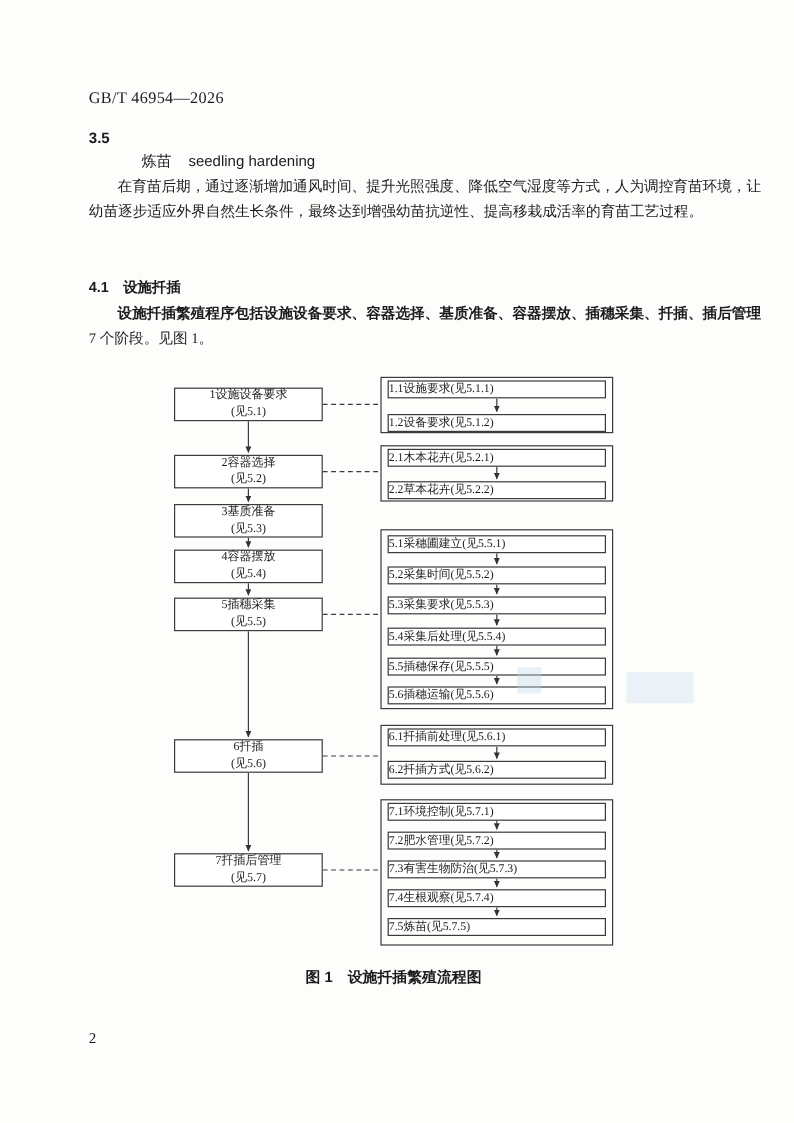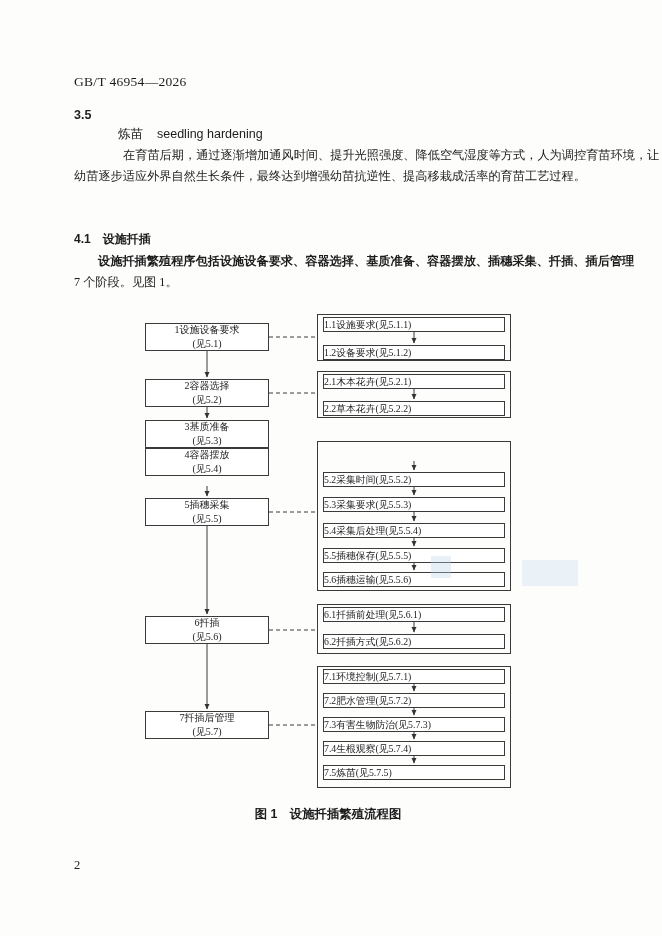--- a/index.html
+++ b/index.html
@@ -8,21 +8,21 @@
     position:relative;width:662px;height:936px;margin:0 auto;
     background:#fdfdfc;color:#1c1c1c;overflow:hidden;
     font-family:"Liberation Serif","DejaVu Serif",serif;
   }
   .t{position:absolute;white-space:nowrap;}
   .doc-code{left:74px;top:74px;font-size:13.5px;letter-spacing:.3px;}
   .clause-num{left:74px;top:108px;font-size:12.5px;font-weight:bold;font-family:"Liberation Sans","DejaVu Sans",sans-serif;}
   .term-line{left:100px;top:126px;font-size:12.5px;font-weight:normal;font-family:"Liberation Sans","DejaVu Sans",sans-serif;margin-left:18px;}
   .term-en{margin-left:14px;}
   .body-line{font-size:12.2px;}
-  .def1{left:98px;top:147px;margin-left:25px;}
+  .def1{left:98px;top:147px;}
   .def2{left:74px;top:168px;}
   .h4{left:74px;top:197px;font-size:12.6px;font-weight:bold;font-family:"Liberation Sans","DejaVu Sans",sans-serif;}
   .h41{left:74px;top:231px;font-size:12px;font-weight:bold;font-family:Liberation Sans, sans-serif;}
   .b41a{left:98px;top:253px;font-weight:bold;}
   .b41b{left:74px;top:274px;}
   .caption{left:140px;top:806px;width:376px;text-align:center;font-size:12.4px;font-weight:bold;font-family:"Liberation Sans","DejaVu Sans",sans-serif;white-space:nowrap;}
   .page-num{left:74px;top:858px;font-size:12.5px;}
 
   .box{
     position:absolute;border:1px solid #3a3a3a;background:#fff;
@@ -98,21 +98,21 @@
     <span>(见5.1)</span>
   </div>
   <div class="box stage" style="top:379px">
     <span>2容器选择</span>
     <span>(见5.2)</span>
   </div>
   <div class="box stage" style="top:420px">
     <span>3基质准备</span>
     <span>(见5.3)</span>
   </div>
-  <div class="box stage" style="top:448px">
+  <div class="box stage" style="top:458px">
     <span>4容器摆放</span>
     <span>(见5.4)</span>
   </div>
   <div class="box stage" style="top:498px">
     <span>5插穗采集</span>
     <span>(见5.5)</span>
   </div>
   <div class="box stage" style="top:616px">
     <span>6扦插</span>
     <span>(见5.6)</span>
@@ -124,20 +124,21 @@
 
   <div class="group" style="top:314px;height:47px"></div>
   <div class="box sub" style="top:317px">1.1设施要求(见5.1.1)</div>
   <div class="box sub" style="top:345px">1.2设备要求(见5.1.2)</div>
 
   <div class="group" style="top:371px;height:47px"></div>
   <div class="box sub" style="top:374px">2.1木本花卉(见5.2.1)</div>
   <div class="box sub" style="top:401px">2.2草本花卉(见5.2.2)</div>
 
   <div class="group" style="top:441px;height:150px"></div>
+  <div class="box sub" style="top:446px">5.1采穗圃建立(见5.5.1)</div>
   <div class="box sub" style="top:472px">5.2采集时间(见5.5.2)</div>
   <div class="box sub" style="top:497px">5.3采集要求(见5.5.3)</div>
   <div class="box sub" style="top:523px">5.4采集后处理(见5.5.4)</div>
   <div class="box sub" style="top:548px">5.5插穗保存(见5.5.5)</div>
   <div class="box sub" style="top:572px">5.6插穗运输(见5.5.6)</div>
 
   <div class="group" style="top:604px;height:50px"></div>
   <div class="box sub" style="top:607px">6.1扦插前处理(见5.6.1)</div>
   <div class="box sub" style="top:634px">6.2扦插方式(见5.6.2)</div>
 

